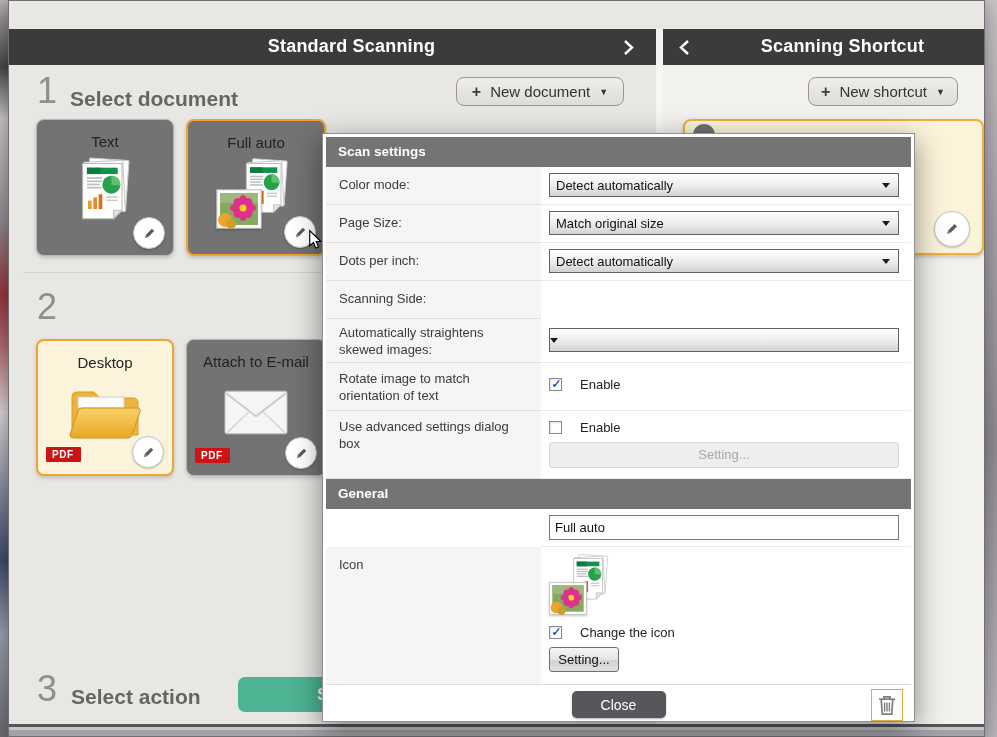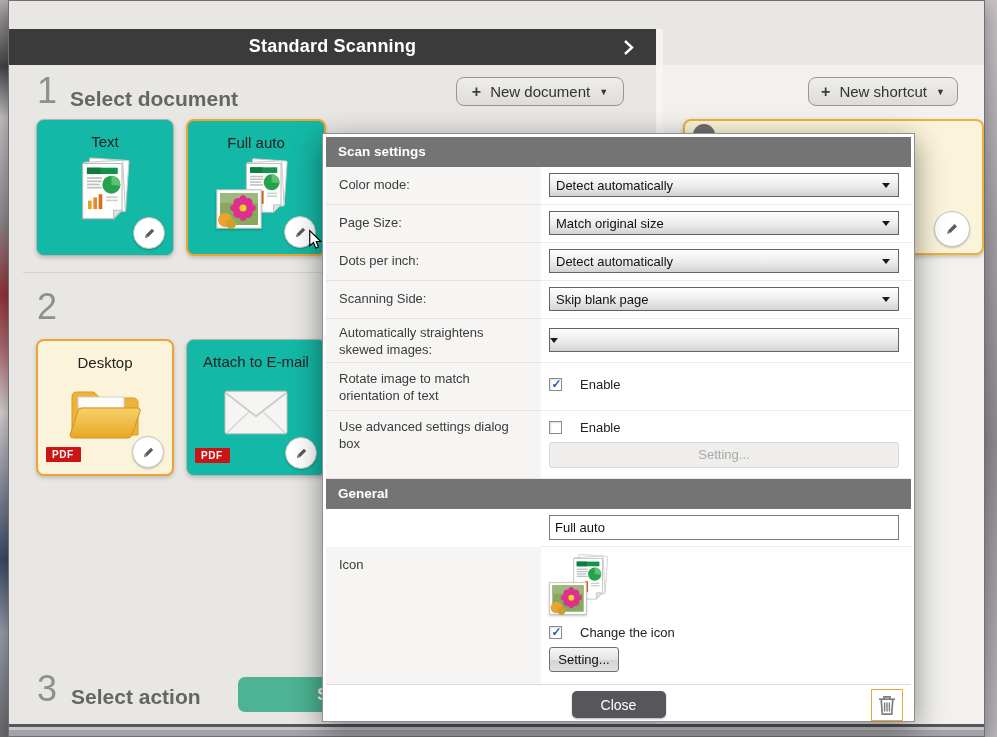--- a/index.html
+++ b/index.html
@@ -25,21 +25,21 @@
   .g-min{width:11px;height:3px;background:#333;margin-top:8px;}
   .g-max{width:10px;height:8px;border:1.5px solid #333;border-top-width:3px;box-sizing:border-box;background:transparent;}
   .g-close{position:relative;width:12px;height:12px;}
   .g-close::before,.g-close::after{content:"";position:absolute;left:5px;top:0;width:2px;height:12px;background:#333;}
   .g-close::before{transform:rotate(45deg);} .g-close::after{transform:rotate(-45deg);}
 
   
   .hdr{position:absolute;top:28px;height:36px;background:#3b3b3b;color:#fff;}
   .hdr-left{left:0;width:647px;} .hdr-right{left:654px;right:0;}
   .hdr-gap{position:absolute;top:28px;left:647px;width:7px;height:36px;background:#f4f3f1;}
-  .hdr .hdr-title{position:absolute;top:7px;width:100%;text-align:center;font-size:18px;font-weight:bold;letter-spacing:.2px;}
+  .hdr .hdr-title{position:absolute;top:7px;width:100%;text-align:center;font-size:18px;font-weight:bold;letter-spacing:.2px;padding-left:19px;}
   .hdr .chev{position:absolute;top:10px;width:11px;height:17px;cursor:pointer;}
   .hdr-left .chev{right:22px;} .hdr-right .chev{left:16px;}
 
   
   .panel{position:absolute;top:64px;bottom:12px;overflow:hidden;}
   .panel-left{left:0;width:647px;background:#e8e7e4;}
   .panel-right{left:654px;right:0;background:#f2f1ee;}
   .panel-gap{position:absolute;top:64px;bottom:12px;left:647px;width:7px;background:#f7f6f4;}
   .bottom-frame{position:absolute;left:0;right:0;bottom:0;height:12px;
                 background:linear-gradient(180deg,#56565a 0 3px,#c6c6ca 3px 6px,#a2a2a7 6px 100%);}
@@ -47,21 +47,21 @@
   .sec-num{position:absolute;font-size:36px;color:#8f8f8f;line-height:1;}
   .sec-title{position:absolute;font-size:21px;font-weight:bold;color:#656565;}
 
   .pillbtn{position:absolute;height:29px;border:1px solid #98968f;border-radius:8px;box-sizing:border-box;
            background:linear-gradient(180deg,#efeeec 0%,#dddcd9 100%);
            display:flex;align-items:center;justify-content:center;gap:9px;cursor:pointer;}
   .pillbtn .plus{font-size:16px;font-weight:bold;color:#3c3c3c;}
   .pillbtn .lbl{font-size:15px;color:#333;}
   .pillbtn .caret{font-size:9px;color:#333;}
 
-  .card{position:absolute;width:138px;height:137px;background:#14b8a6;border:1px solid #b5b5b3;
+  .card{position:absolute;width:138px;height:137px;background:#737373;border:1px solid #b5b5b3;
         border-radius:8px;box-sizing:border-box;box-shadow:0 2px 4px rgba(0,0,0,.18);cursor:pointer;}
   .card.selected{border:2px solid #f0a335;}
   .card.cream{background:#fcf4da;}
   .card-title{margin-top:13px;text-align:center;font-size:15px;color:#222;}
   .card-iconwrap{position:absolute;left:0;right:0;top:36px;display:flex;justify-content:center;}
   .pencil-btn{position:absolute;right:8px;bottom:6px;width:30px;height:30px;border-radius:50%;
               background:#fff;border:1px solid #c4c4c2;box-shadow:0 1px 2px rgba(0,0,0,.22);
               display:flex;align-items:center;justify-content:center;cursor:pointer;}
   .pdf-badge{position:absolute;left:8px;bottom:12px;background:#cc1414;color:#fff;
              font-size:10px;font-weight:bold;padding:2px 7px 2px 6px;border-radius:1px;letter-spacing:.5px;}
@@ -217,20 +217,26 @@
   <div class="window">
 
 
     <div class="hdr hdr-left">
       <div class="hdr-title">Standard Scanning</div>
       <svg class="chev">
           <use href="#sym-chev-r"></use>
         </svg>
     </div>
     <div class="hdr-gap"></div>
+    <div class="hdr hdr-right">
+      <svg class="chev">
+          <use href="#sym-chev-l"></use>
+        </svg>
+      <div class="hdr-title">Scanning Shortcut</div>
+    </div>
 
     <div class="panel panel-left">
       <div class="sec-num" style="left:28px;top:8px;">1</div>
       <div class="sec-title" style="left:61px;top:22px;">Select document</div>
       <div class="pillbtn" style="left:447px;top:12px;width:168px;">
         <span class="plus">+</span>
         <span class="lbl">New document</span>
         <span class="caret">▼</span>
       </div>
 
@@ -355,26 +361,20 @@
       <div class="dctrl">
         <div class="dropdown">
           <span class="ddtext">Detect automatically</span>
           <span class="ddarrow"></span>
         </div>
       </div>
     </div>
 
     <div class="drow" style="top:147px;height:38px;">
       <div class="dlabel">Scanning Side:</div>
-      <div class="dctrl">
-        <div class="dropdown">
-          <span class="ddtext">Skip blank page</span>
-          <span class="ddarrow"></span>
-        </div>
-      </div>
     </div>
 
     <div class="drow" style="top:185px;height:44px;">
       <div class="dlabel" style="padding-top:6px;">Automatically straightens skewed images:</div>
       <div class="dctrl">
         <div class="dropdown" style="top:9px;">
           <span class="ddarrow"></span>
         </div>
       </div>
     </div>

